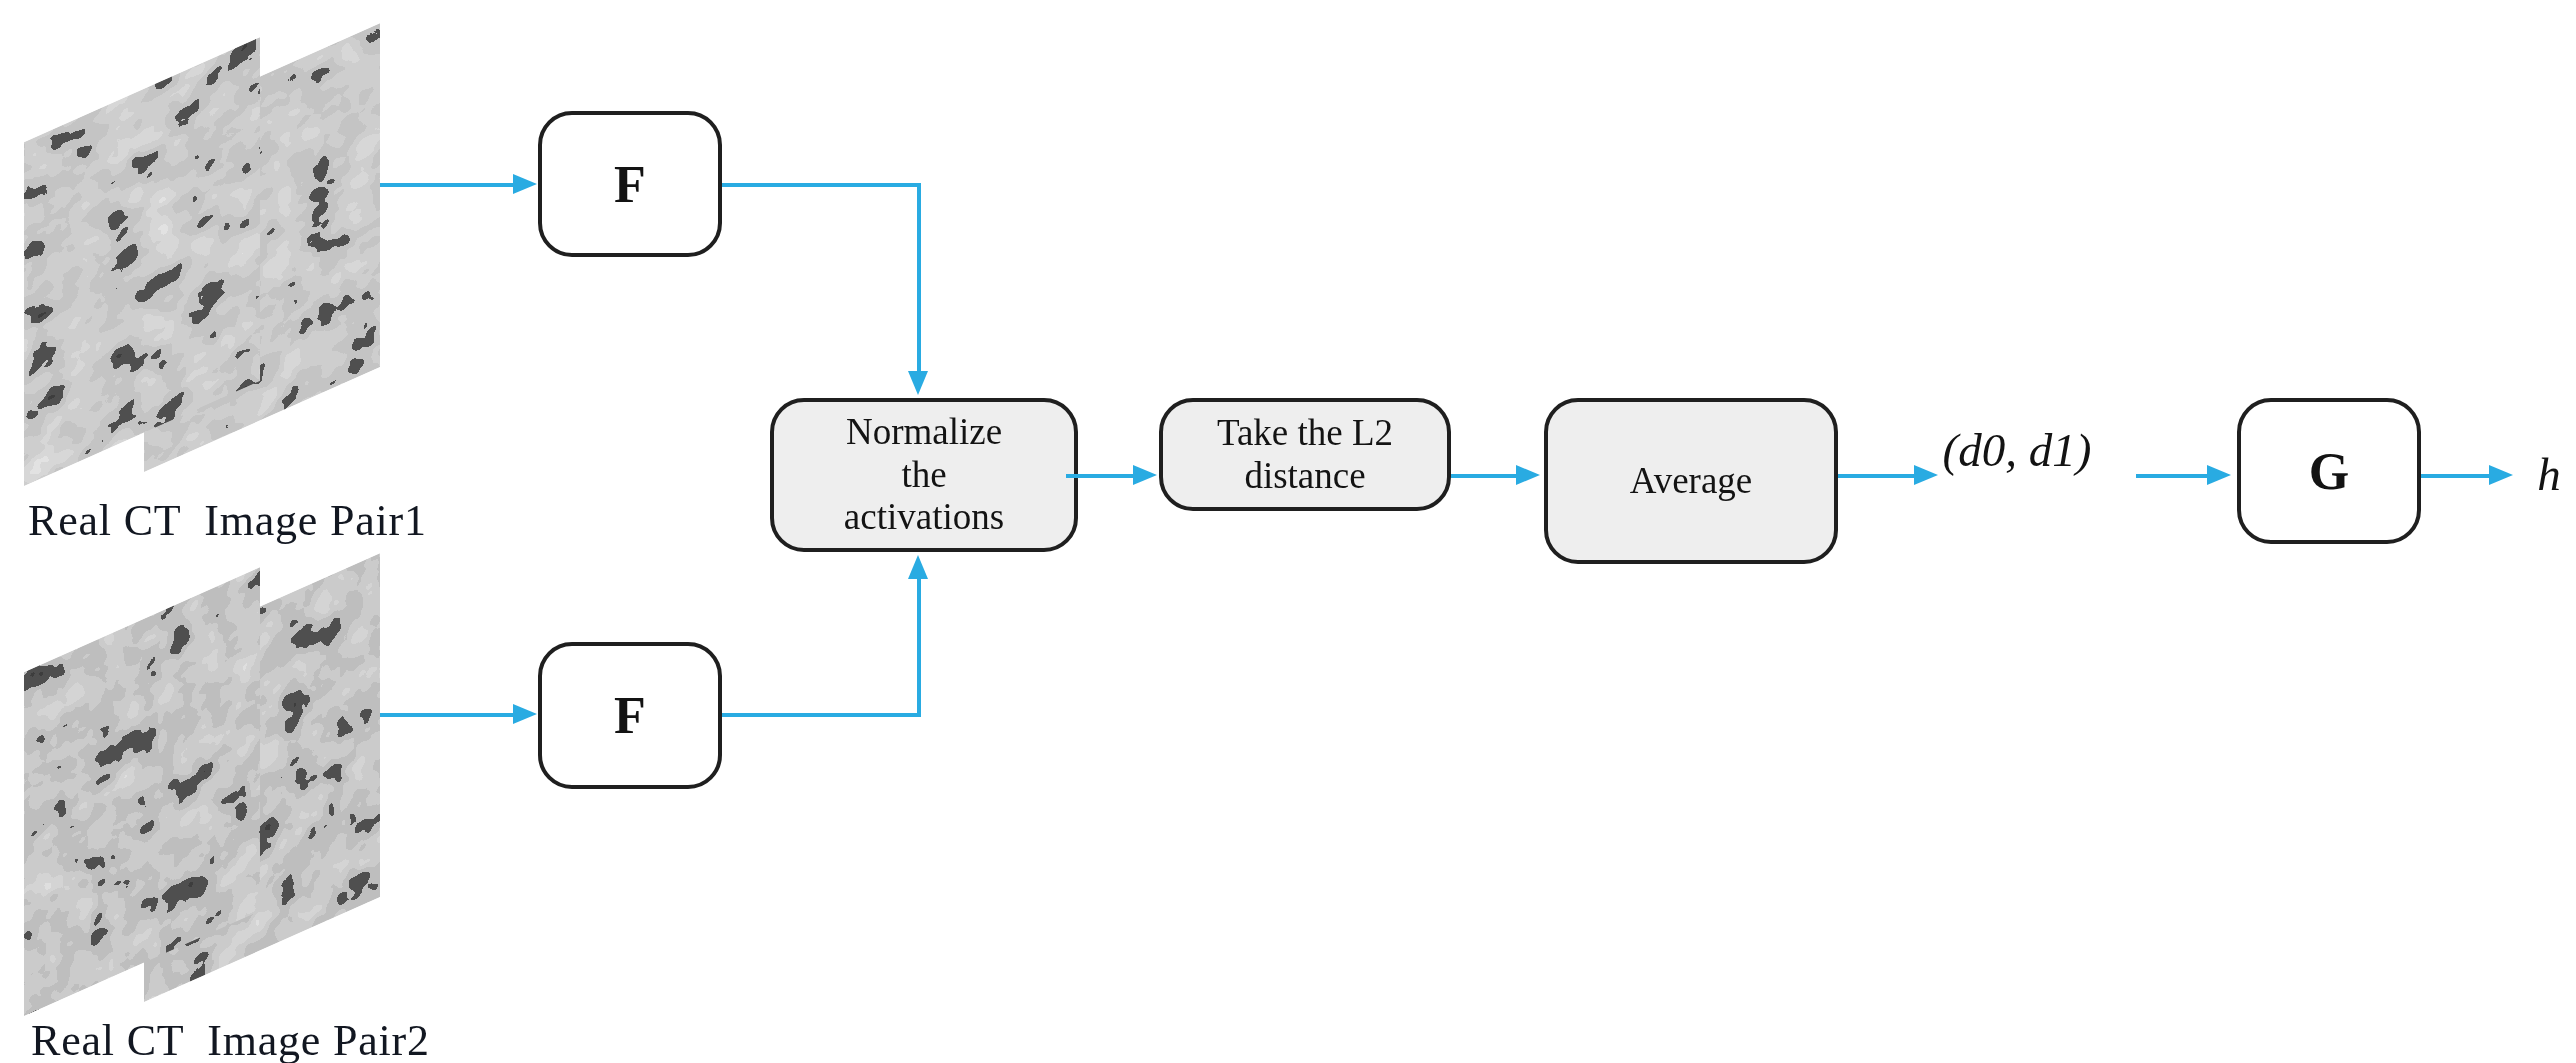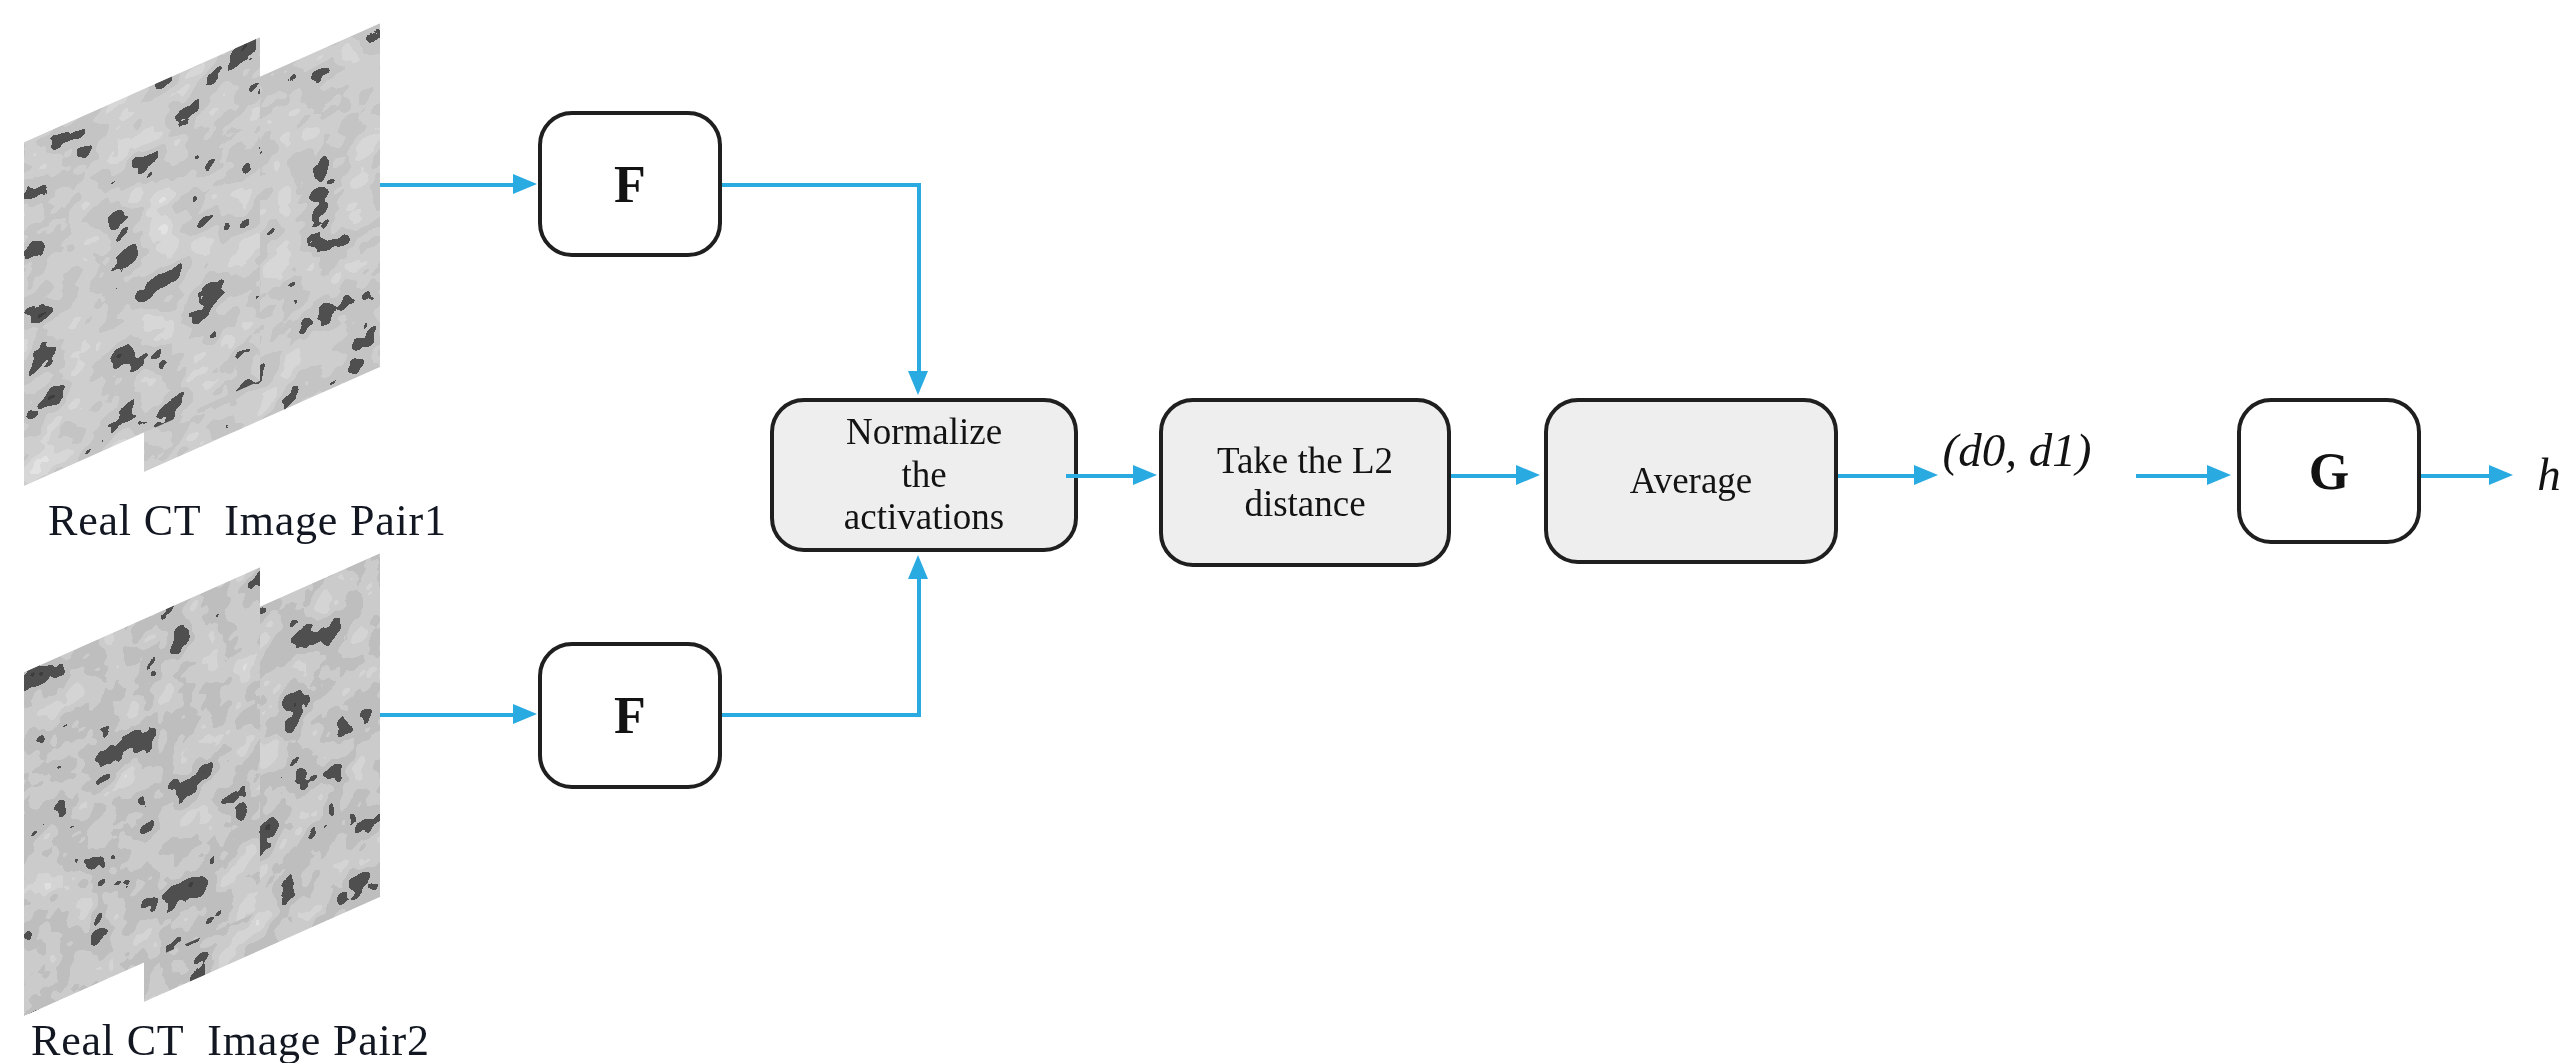--- a/index.html
+++ b/index.html
@@ -110,21 +110,21 @@
   <div class="slab" style="left:144px;top:128px">
     <svg width="236" height="344" viewBox="0 0 292 425">
         <rect width="292" height="425" filter="url(#ctA)"></rect>
       </svg>
   </div>
   <div class="slab" style="left:24px;top:142px">
     <svg width="236" height="344" viewBox="0 0 292 425">
         <rect width="292" height="425" filter="url(#ctB)"></rect>
       </svg>
   </div>
-  <div class="caption" style="left:48px;top:495px">Real CT  Image Pair1</div>
+  <div class="caption" style="left:28px;top:495px">Real CT  Image Pair1</div>
 
   <div class="slab" style="left:144px;top:658px">
     <svg width="236" height="344" viewBox="0 0 292 425">
         <rect width="292" height="425" filter="url(#ctC)"></rect>
       </svg>
   </div>
   <div class="slab" style="left:24px;top:672px">
     <svg width="236" height="344" viewBox="0 0 292 425">
         <rect width="292" height="425" filter="url(#ctD)"></rect>
       </svg>
@@ -138,21 +138,21 @@
   <div class="node net" style="left:538px;top:642px;width:184px;height:147px">
     <span class="lbl">F</span>
   </div>
 
   <div class="node process" style="left:770px;top:398px;width:308px;height:154px">
     <span class="lbl">Normalize
 the
 activations</span>
   </div>
 
-  <div class="node process" style="left:1159px;top:398px;width:292px;height:169px">
+  <div class="node process" style="left:1159px;top:398px;width:292px;height:113px">
     <span class="lbl">Take the L2
 distance</span>
   </div>
 
   <div class="node process" style="left:1544px;top:398px;width:294px;height:166px">
     <span class="lbl">Average</span>
   </div>
 
   <div class="node net" style="left:2237px;top:398px;width:184px;height:146px">
     <span class="lbl">G</span>

